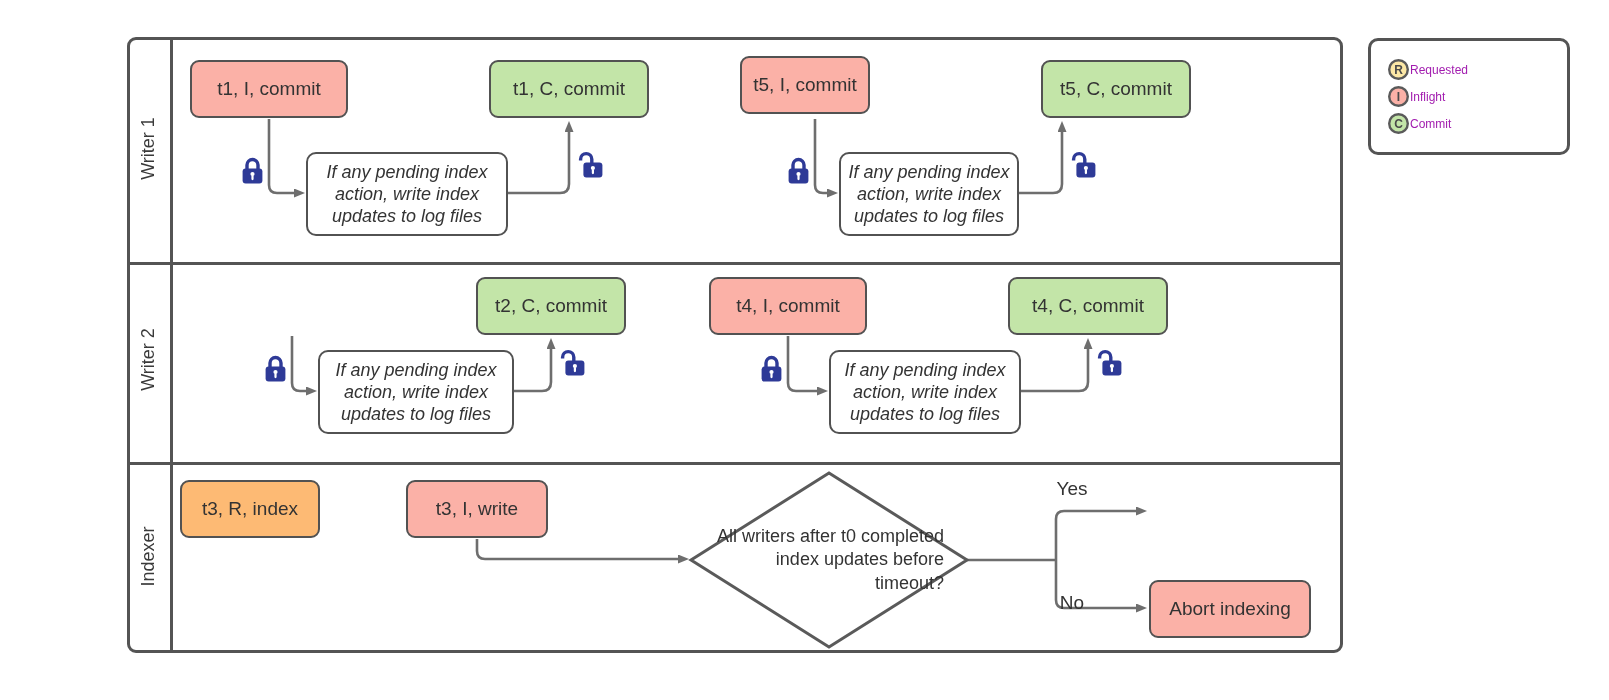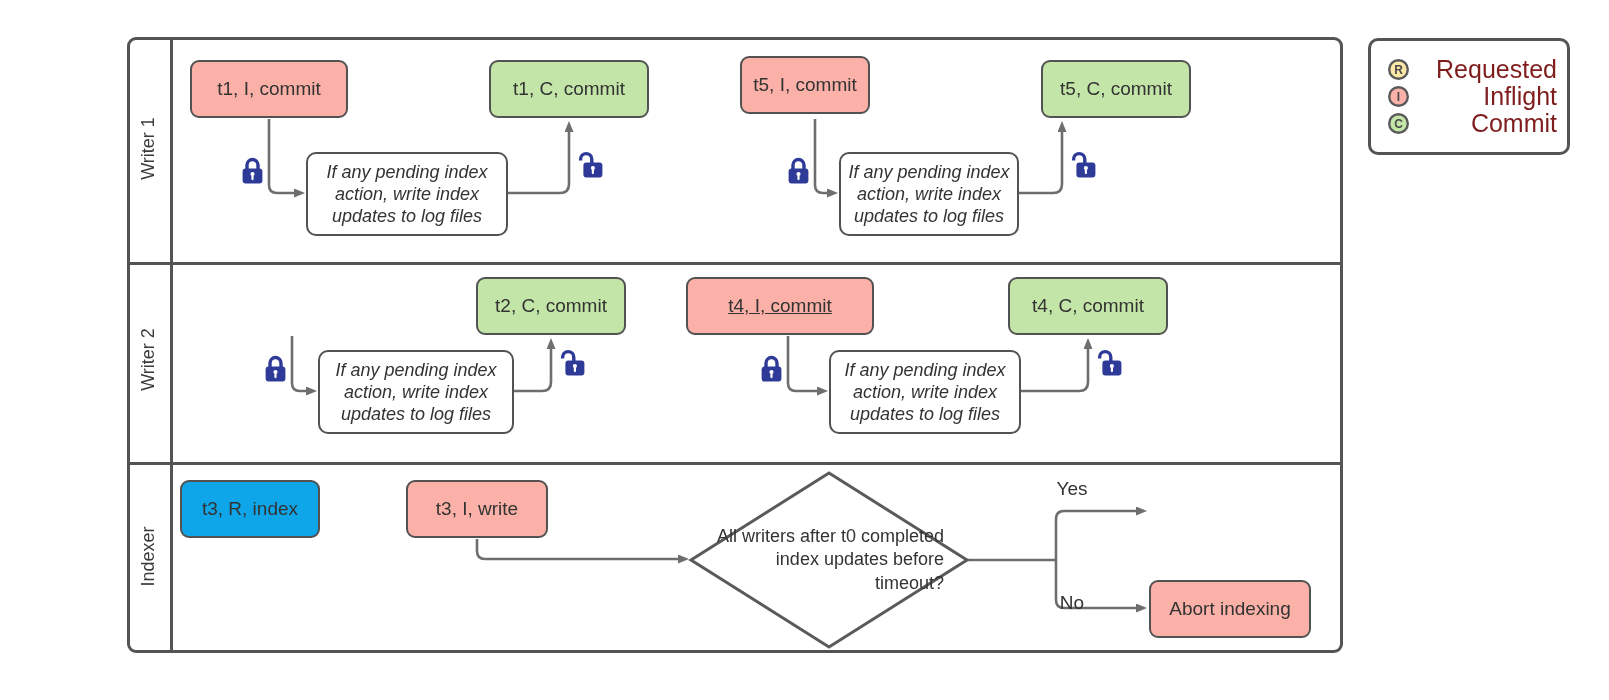--- a/index.html
+++ b/index.html
@@ -19,41 +19,41 @@
   .lane-label-zone{position:absolute;left:127px;width:43px;display:flex;align-items:center;justify-content:center;}
   .lane-label{transform:rotate(-90deg);white-space:nowrap;font-size:18px;color:#3a3a3a;}
   
   .node{
     position:absolute;display:flex;align-items:center;justify-content:center;
     border:2.5px solid #525252;border-radius:9px;font-size:19px;color:#333;
     text-align:center;height:58px;background:#fff;
   }
   .inflight{background:#FBB1A7;}
   .commit{background:#C3E5A8;}
-  .requested{background:#0ea5e9;}
+  .requested{background:#fdba74;}
   .proc{
     position:absolute;display:flex;align-items:center;justify-content:center;
     border:2.5px solid #525252;border-radius:10px;background:#fff;
     font-size:18px;line-height:1.24;color:#333;text-align:center;height:84px;
     padding:2px 6px;
     font-style:italic;
   }
   .diamond-label{
     position:absolute;display:flex;align-items:center;justify-content:center;
     font-size:18px;line-height:1.3;color:#333;text-align:right;
   }
   .branch-label{position:absolute;font-size:19px;color:#333;text-align:center;}
   
   #legend{
     position:absolute;left:1368px;top:38px;width:202px;height:117px;
     border:3px solid #545454;border-radius:10px;background:#fff;
     display:flex;flex-direction:column;justify-content:center;padding:4px 10px 4px 16px;
   }
   .legend-row{display:flex;align-items:center;height:27px;}
-  .legend-row .lbl{flex:1;text-align:right;font-size:25px;color:#7f1d1d;}
+  .legend-row .lbl{flex:1;text-align:left;font-size:12px;color:#a21caf;}
   .lock{position:absolute;}
   svg text.circle-letter{font-family:"Liberation Sans",sans-serif;font-size:12px;font-weight:bold;fill:#4a4a4a;}
 </style>
 </head>
 <body>
 
 <div id="stage">
 
   <div id="pool">
     <div class="header-divider"></div>
@@ -112,21 +112,21 @@
   <div class="proc" style="left:839px;top:152px;width:180px;">
     <span>If any pending index action, write index updates to log files</span>
   </div>
 
   <div class="node commit" style="left:476px;top:277px;width:150px;">
     <span>t2, C, commit</span>
   </div>
   <div class="proc" style="left:318px;top:350px;width:196px;">
     <span>If any pending index action, write index updates to log files</span>
   </div>
-  <div class="node inflight" style="left:686px;top:277px;width:188px;text-decoration:underline;">
+  <div class="node inflight" style="left:709px;top:277px;width:158px;">
     <span>t4, I, commit</span>
   </div>
   <div class="node commit" style="left:1008px;top:277px;width:160px;">
     <span>t4, C, commit</span>
   </div>
   <div class="proc" style="left:829px;top:350px;width:192px;">
     <span>If any pending index action, write index updates to log files</span>
   </div>
 
   <div class="node requested" style="left:180px;top:480px;width:140px;">

